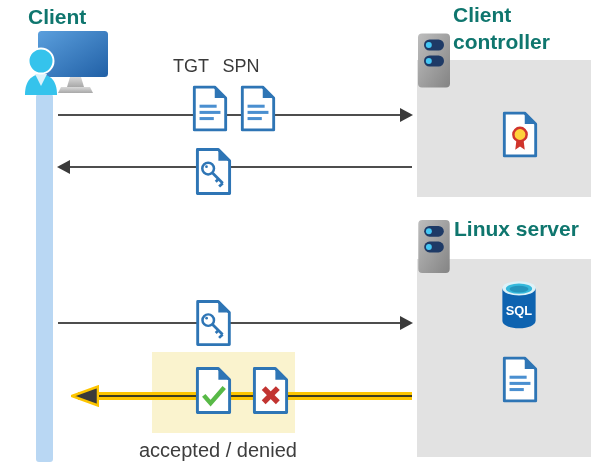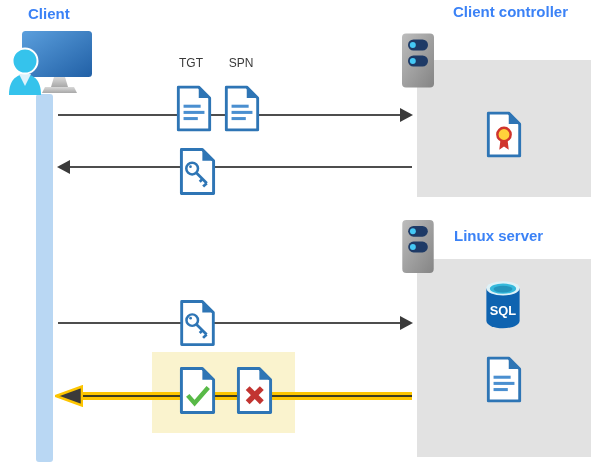--- a/index.html
+++ b/index.html
@@ -4,43 +4,43 @@
 <style>
   * { margin:0; padding:0; box-sizing:border-box; }
   html,body { background:#fff; }
   body { font-family:"Liberation Sans", sans-serif; }
   .canvas {
     position:relative; width:600px; height:468px; background:#ffffff;
     overflow:hidden;
   }
   .abs { position:absolute; }
 
-  .title { font-size:15px; font-weight:700; color:#3b82f6; line-height:1.28; }
-  .small-label { font-size:12px; color:#3a3a3a; text-align:center; }
+  .title { font-size:21px; font-weight:700; color:#0f766e; line-height:1.28; }
+  .small-label { font-size:18px; color:#3a3a3a; text-align:center; }
   .caption { font-size:20px; color:#3d3d3d; }
 
   .gray-box { background:#e2e2e2; z-index:0; }
   .lifeline { background:#b9d7f3; border-radius:3px; z-index:1; }
   .hl-box { background:#faf3ce; z-index:0; }
 
   .hline { height:2px; background:#4d4d4d; z-index:1; }
   .head-right {
     width:0; height:0; z-index:1;
     border-top:7px solid transparent; border-bottom:7px solid transparent;
     border-left:13px solid #3a3a3a;
   }
   .head-left {
     width:0; height:0; z-index:1;
     border-top:7px solid transparent; border-bottom:7px solid transparent;
     border-right:13px solid #3a3a3a;
   }
   .ybar { background:#fdc500; z-index:2; }
   .ystripe { background:#3c3c20; z-index:2; }
 
-  .icon { z-index:3; }
+  .icon { z-index:3;margin-left:16px; }
   svg { display:block; }
 </style>
 </head>
 <body>
 
 <div class="canvas">
 
   <div class="abs title" style="left:28px; top:4px;">Client</div>
 
   <div class="abs lifeline" style="left:36px; top:94px; width:17px; height:368px;"></div>
@@ -128,21 +128,21 @@
 
   <div class="abs icon" style="left:485px; top:111px;">
     <svg width="38" height="47" viewBox="0 0 40 48">
       <path d="M3.5 1.5 H25 L36.5 13 V46.5 H3.5 Z" fill="#ffffff" stroke="#2e75b5" stroke-width="3" stroke-linejoin="round"></path>
       <polygon points="25,2 25,13 36.5,13" fill="#2e75b5"></polygon>
       <path d="M16.5 28 L15 40 L20 36.5 L25 40 L23.5 28 Z" fill="#d0342c"></path>
       <circle cx="20" cy="24" r="7" fill="#ffd23b" stroke="#d0342c" stroke-width="2.6"></circle>
     </svg>
   </div>
 
-  <div class="abs title" style="left:454px; top:226px; white-space:nowrap;">Linux server</div>
+  <div class="abs title" style="left:454px; top:216px; white-space:nowrap;">Linux server</div>
   <div class="abs gray-box" style="left:417px; top:259px; width:174px; height:198px;"></div>
 
   <div class="abs icon" style="left:401px; top:219px;">
     <svg width="34" height="55" viewBox="0 0 34 56">
       <defs>
         <linearGradient id="srv2" x1="0" y1="0" x2="1" y2="1">
           <stop offset="0" stop-color="#bdbdbd"></stop>
             <stop offset="1" stop-color="#848484"></stop>
         </linearGradient>
       </defs>
@@ -209,14 +209,15 @@
 
   <div class="abs icon" style="left:235px; top:367px;">
     <svg width="39" height="47" viewBox="0 0 40 48">
       <path d="M3.5 1.5 H25 L36.5 13 V46.5 H3.5 Z" fill="#ffffff" stroke="#2e75b5" stroke-width="3" stroke-linejoin="round"></path>
       <polygon points="25,2 25,13 36.5,13" fill="#2e75b5"></polygon>
       <line x1="13" y1="21.5" x2="27.5" y2="36" stroke="#c23431" stroke-width="5.6"></line>
       <line x1="27.5" y1="21.5" x2="13" y2="36" stroke="#c23431" stroke-width="5.6"></line>
     </svg>
   </div>
 
+  <div class="abs caption" style="left:139px; top:439px; width:180px;">accepted / denied</div>
 
 </div>
 
 </body></html>

